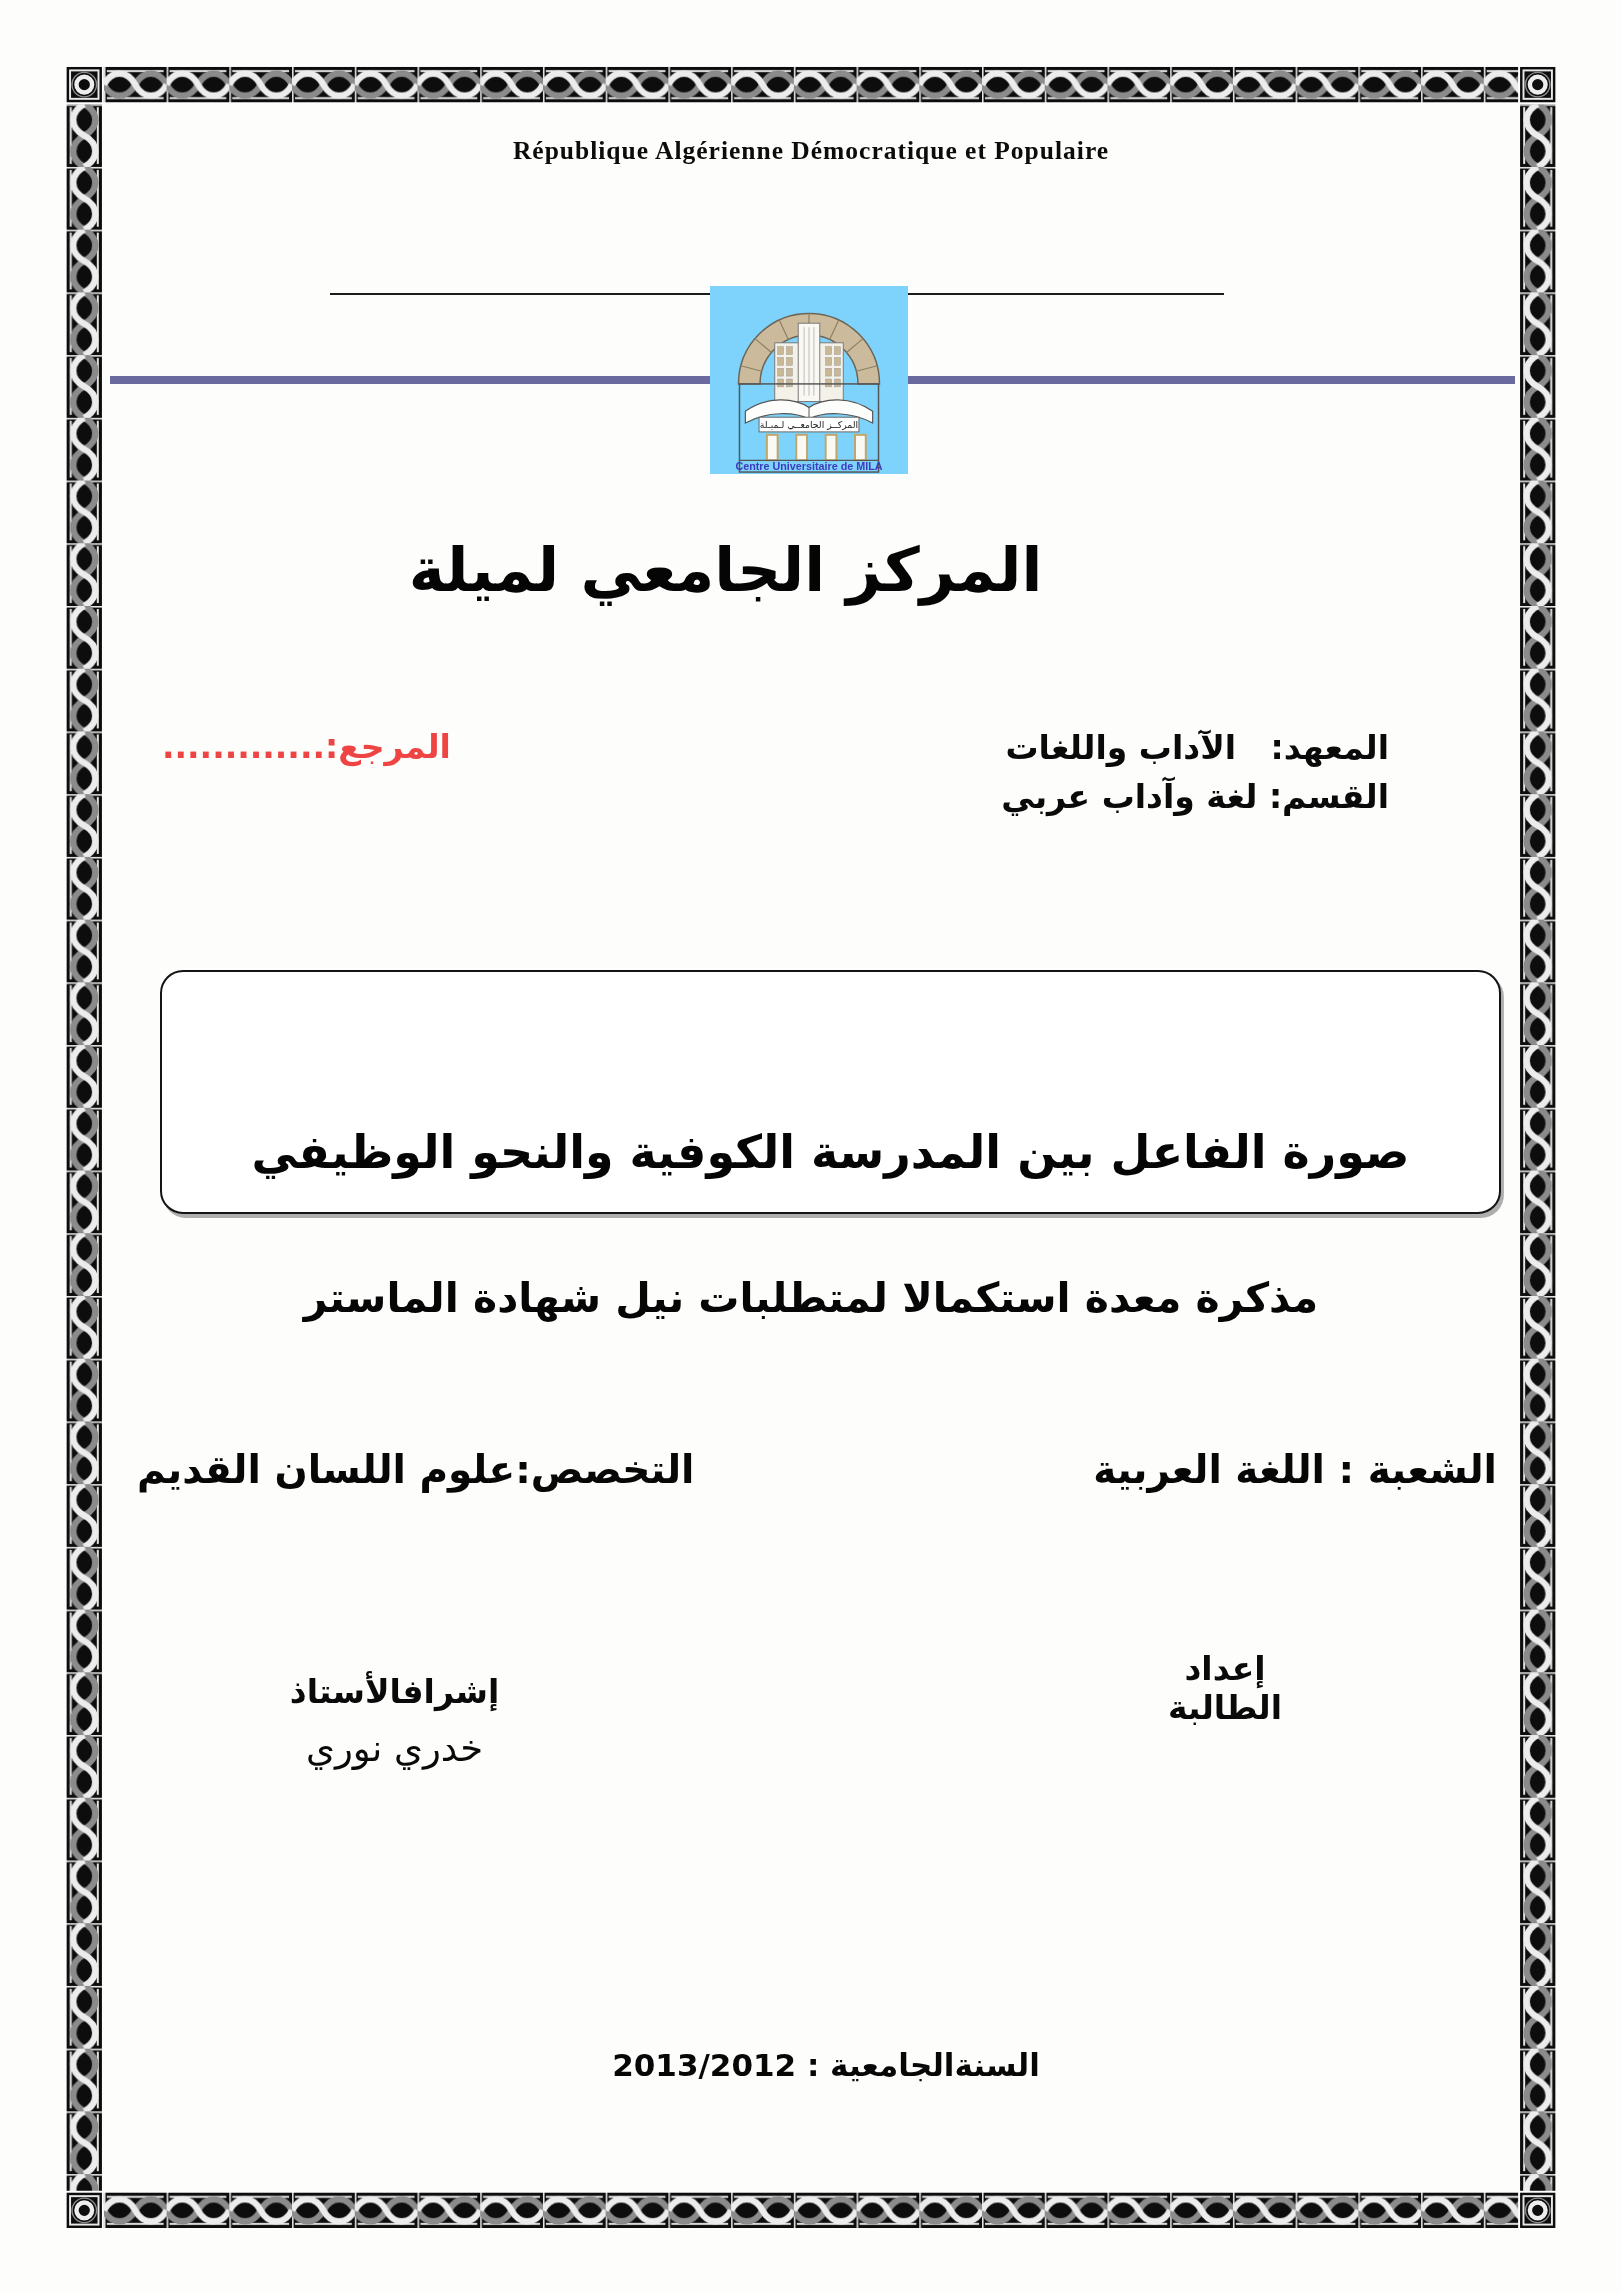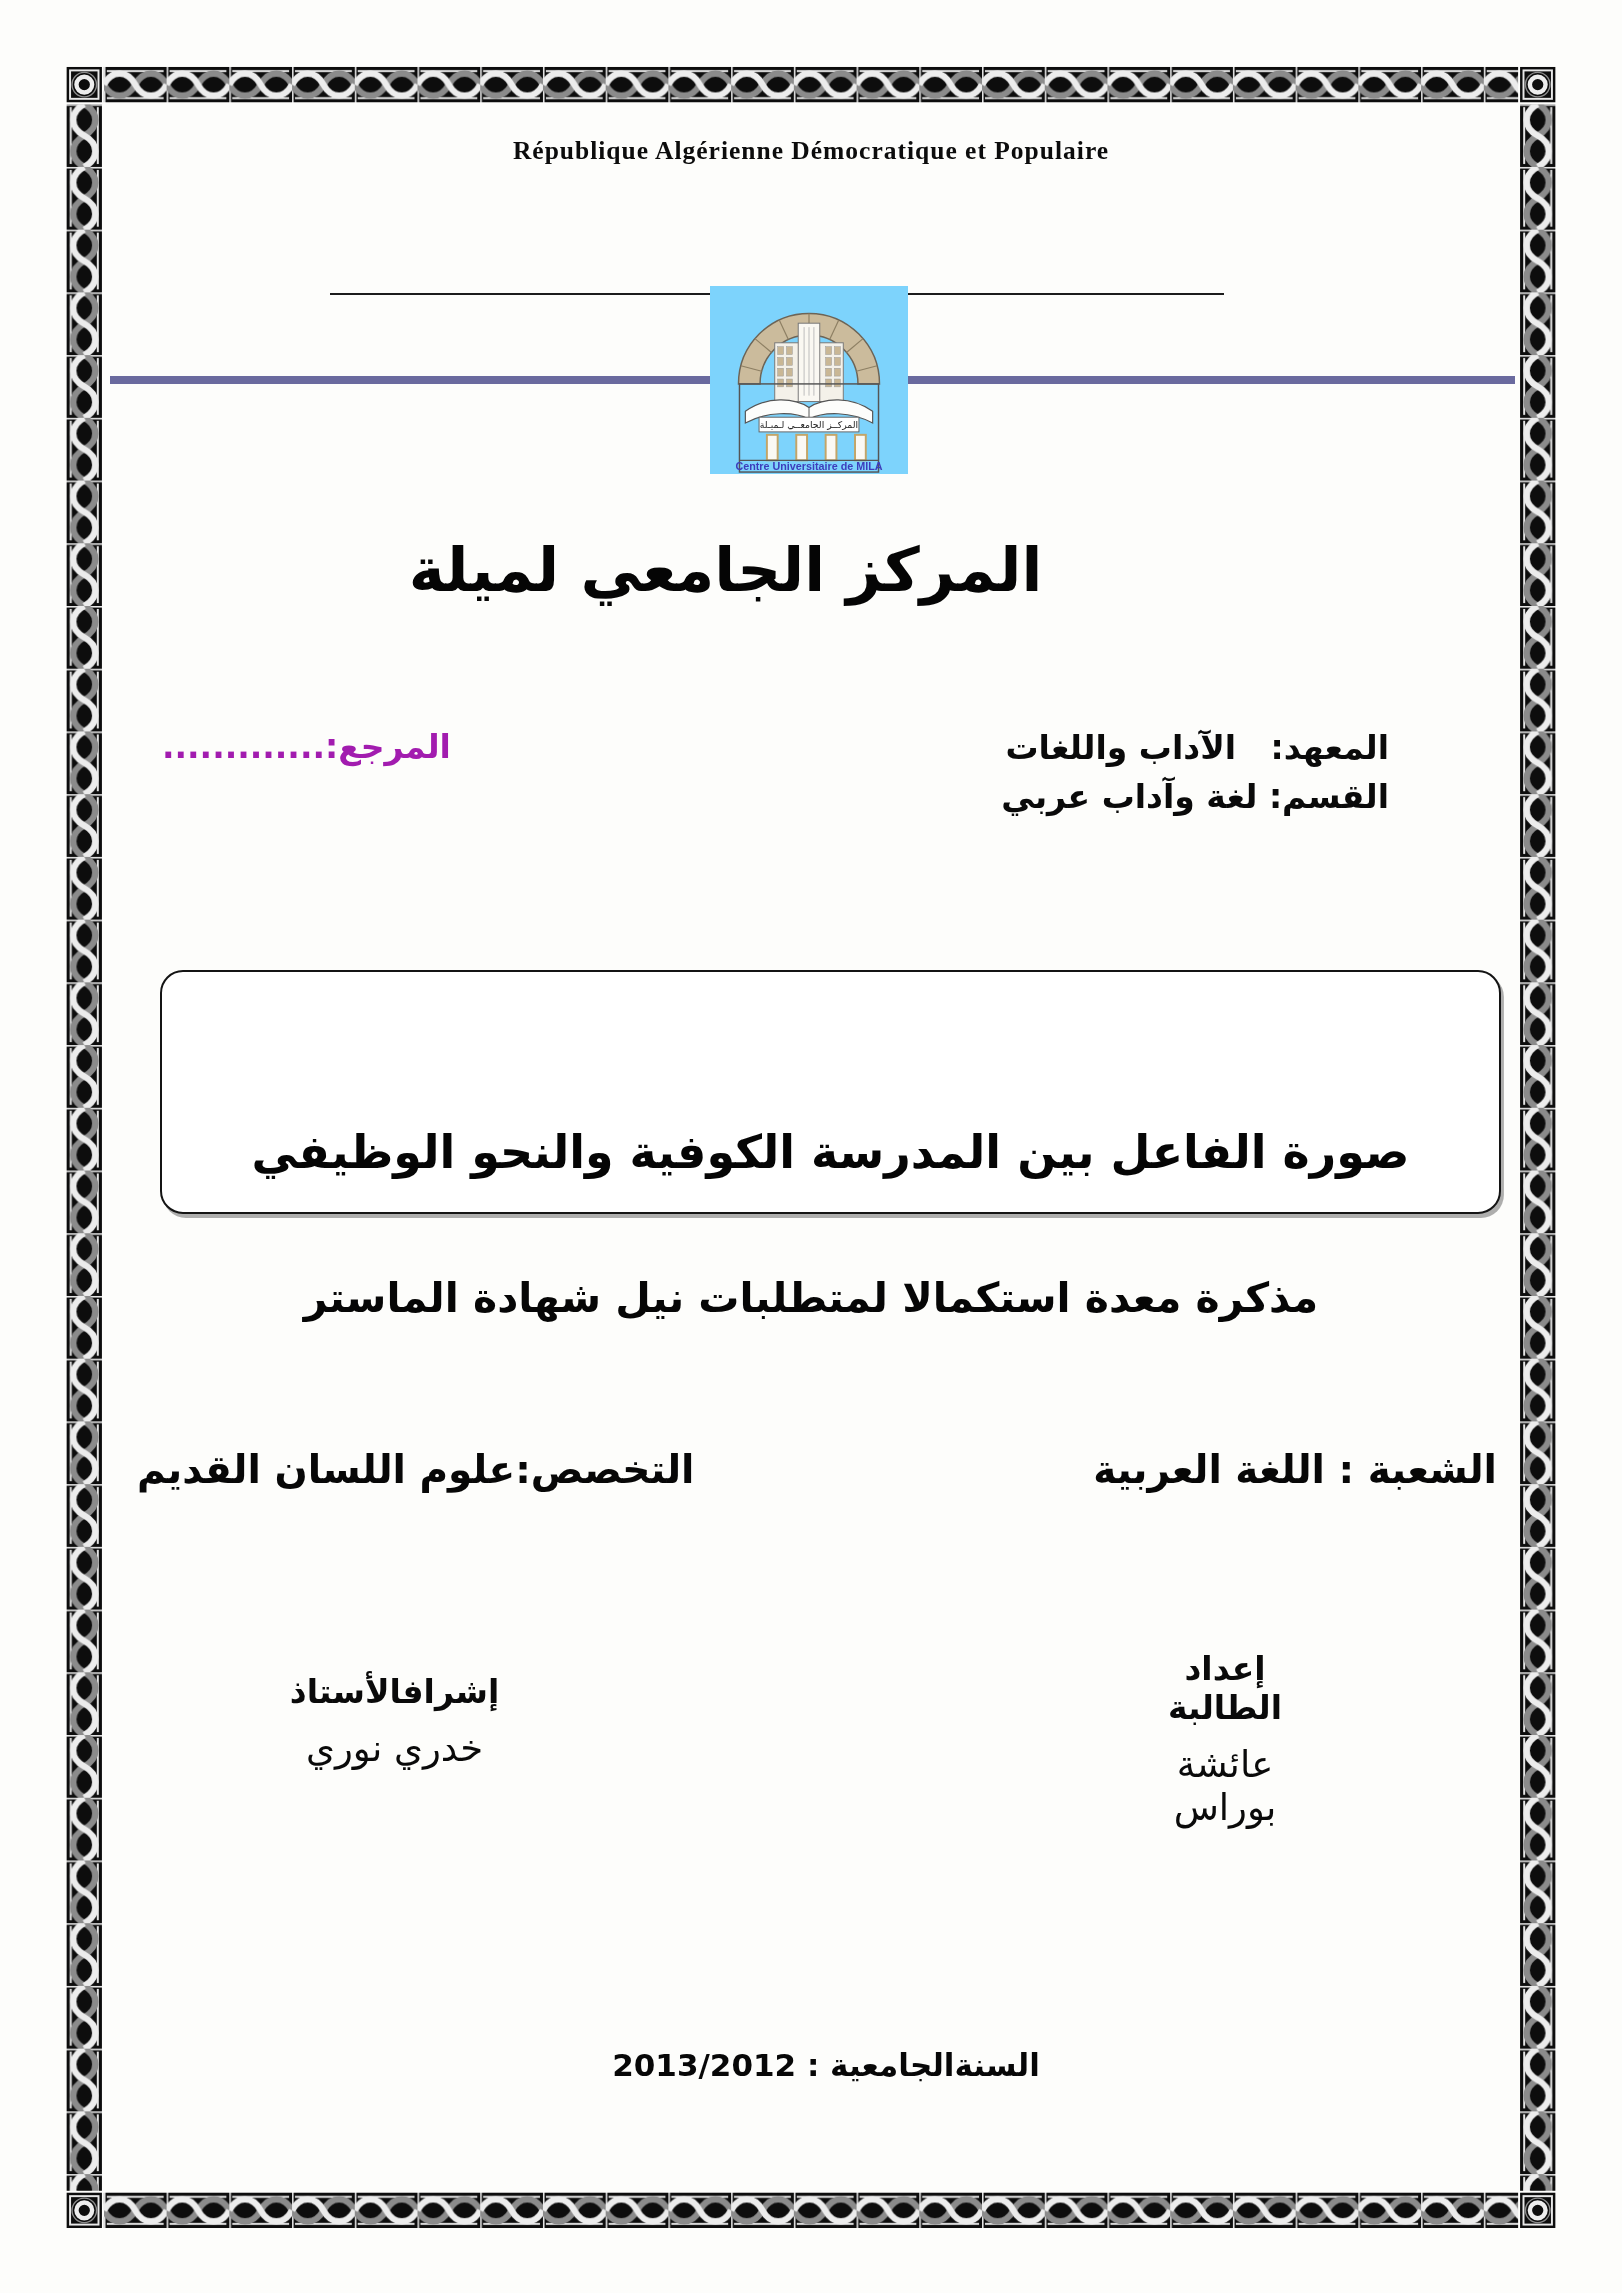--- a/index.html
+++ b/index.html
@@ -21,21 +21,21 @@
   .purple-line{left:110px;top:376px;width:1405px;height:7.8px;}
   
   .logo-box{left:710px;top:286px;width:198px;height:188px;background:#7dd3fc;}
   
   .uni-title{left:0;top:534px;width:1451px;text-align:center;
     font-size:61px;font-weight:bold;direction:rtl;color:#050505;letter-spacing:1px;}
   
   .inst{top:723px;right:233px;text-align:right;direction:rtl;
     font-size:33px;font-weight:bold;line-height:49px;color:#0a0a0a;}
   .inst .keep-space{white-space:pre;}
-  .refline{top:727px;left:162px;direction:rtl;font-size:33px;font-weight:bold;color:#a21caf;}
+  .refline{top:727px;left:162px;direction:rtl;font-size:33px;font-weight:bold;color:#ef4444;}
   
   .title-box{left:160px;top:970px;width:1337px;height:240px;
     border:2.9px solid #141414;border-radius:23px;background:#fff;
     box-shadow:2.9px 3.9px 0 rgba(110,110,110,.55);}
   .title-box .t{position:absolute;bottom:33px;left:0;width:100%;text-align:center;
     font-size:46px;font-weight:bold;direction:rtl;color:#050505;}
   .note{left:0;top:1274px;width:1622px;text-align:center;direction:rtl;
     font-size:41px;font-weight:bold;color:#060606;}
   .branch{top:1447px;right:125px;direction:rtl;font-size:39px;font-weight:bold;color:#070707;}
   .spec{top:1447px;left:137px;direction:rtl;font-size:39px;font-weight:bold;color:#070707;}
@@ -179,21 +179,20 @@
   <div class="t">صورة الفاعل بين المدرسة الكوفية والنحو الوظيفي</div>
 </div>
 
 <div class="abs note">مذكرة معدة استكمالا لمتطلبات نيل شهادة الماستر</div>
 
 <div class="abs branch">الشعبة : اللغة العربية</div>
 <div class="abs spec">التخصص:علوم اللسان القديم</div>
 
 <div class="abs col student-col">
   <div class="lbl">إعداد الطالبة</div>
-  <div class="nm">عائشة بوراس</div>
 </div>
 <div class="abs col supervisor-col">
   <div class="lbl">إشرافالأستاذ</div>
   <div class="nm">خدري نوري</div>
 </div>
 
 <div class="abs year">السنةالجامعية : 2013/2012</div>
 
 
 </body></html>

